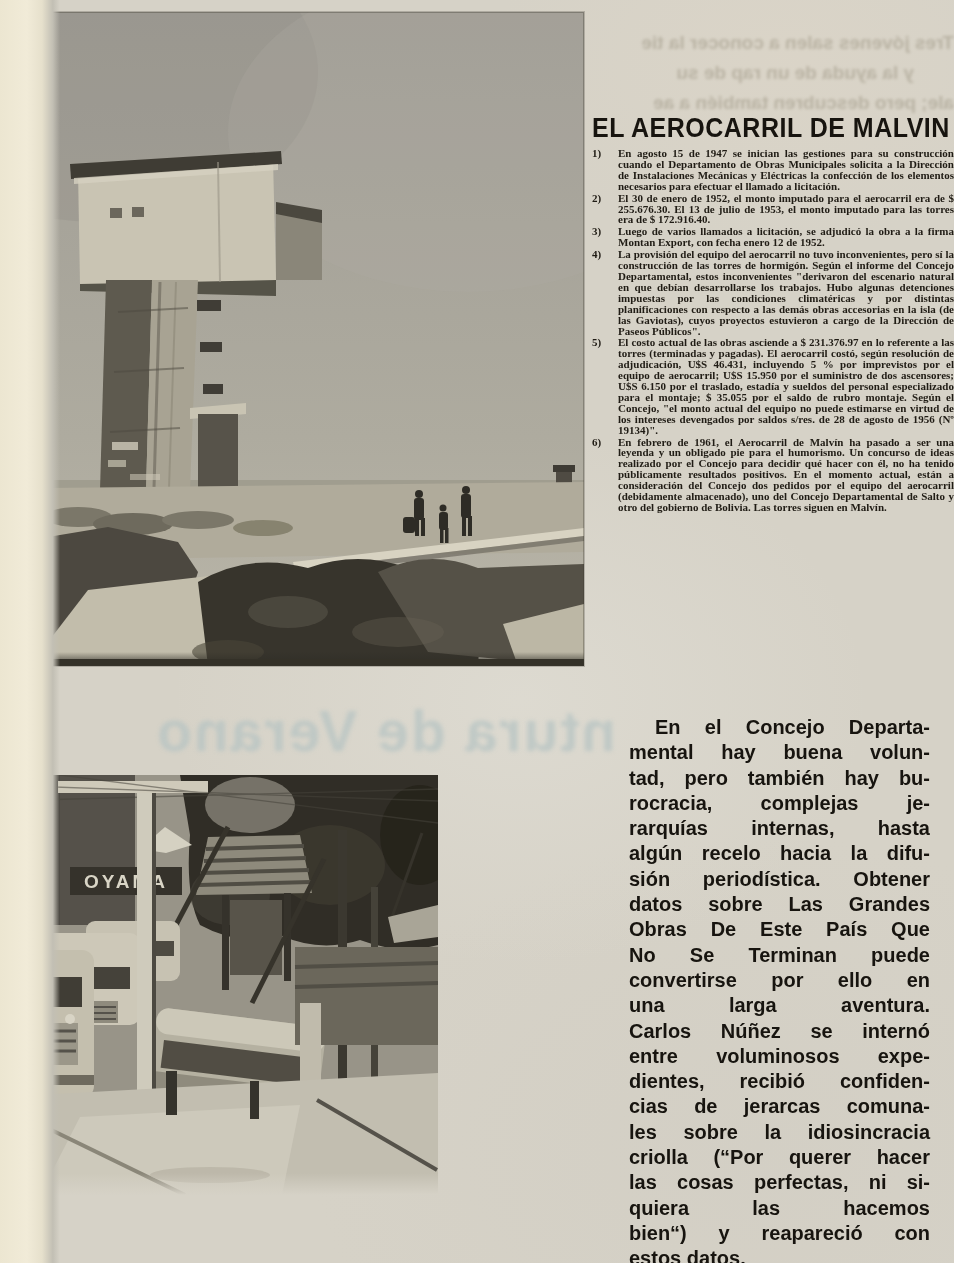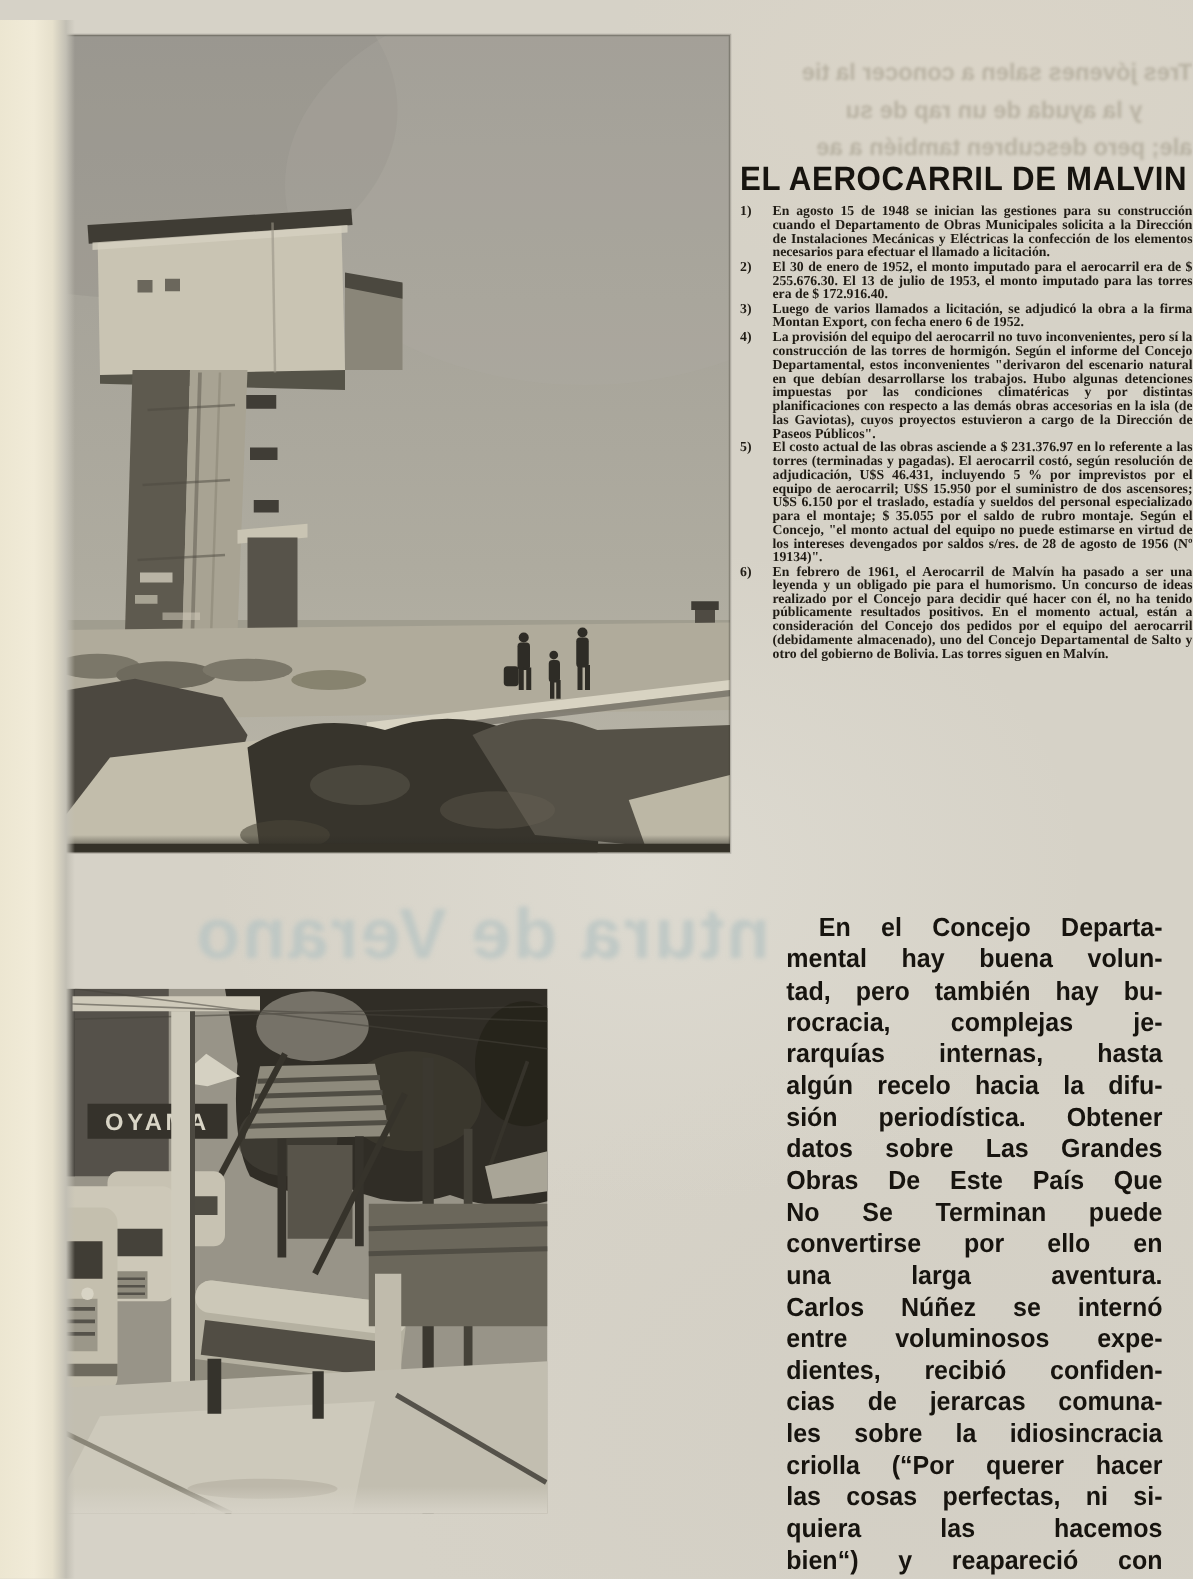--- a/index.html
+++ b/index.html
@@ -5,21 +5,21 @@
   html,body{margin:0;padding:0;}
   body{
     width:954px;height:1263px;overflow:hidden;position:relative;
     font-family:"Liberation Sans",sans-serif;
     background:
       radial-gradient(ellipse 420px 260px at 780px 60px, rgba(222,214,200,.55), rgba(222,214,200,0) 70%),
       radial-gradient(ellipse 500px 380px at 520px 700px, rgba(228,226,218,.5), rgba(228,226,218,0) 70%),
       radial-gradient(ellipse 600px 420px at 760px 1150px, rgba(209,205,195,.6), rgba(209,205,195,0) 75%),
       #d6d2c7;
   }
-  .page{position:absolute;inset:0;margin-top:16px;}
+  .page{position:absolute;inset:0;}
   
   .edge-strip{
     position:absolute;left:0;top:0;width:60px;height:1263px;
     background:linear-gradient(to right,#ece6d1 0%,#f1ebd8 45%,#e6e0cc 70%,#c2bfb4 88%,rgba(198,195,186,0) 100%);
     pointer-events:none;
   }
   
   .photo{position:absolute;box-shadow:0 0 0 1px rgba(60,56,46,.25);}
   .photo svg{display:block;}
   .photo-tower{left:48px;top:12px;width:536px;height:654px;}
@@ -197,31 +197,31 @@
       <rect x="0" y="647" width="536" height="7" fill="#343128"></rect>
       <rect x="0.5" y="0.5" width="535" height="653" fill="none" stroke="#3c382e" stroke-opacity=".35"></rect>
     </svg>
   </div>
 
   <div class="headline noselect">EL AEROCARRIL DE MALVIN</div>
 
   <ol class="article-list">
     <li class="article-item">
       <span class="num">1)</span>
-      <span class="txt">En agosto 15 de 1948 se inician las gestiones para su construcción cuando el Departamento de Obras Municipales solicita a la Dirección de Instalaciones Mecánicas y Eléctricas la confección de los elementos necesarios para efectuar el llamado a licitación.</span>
+      <span class="txt">En agosto 15 de 1947 se inician las gestiones para su construcción cuando el Departamento de Obras Municipales solicita a la Dirección de Instalaciones Mecánicas y Eléctricas la confección de los elementos necesarios para efectuar el llamado a licitación.</span>
     </li>
 
     <li class="article-item">
       <span class="num">2)</span>
       <span class="txt">El 30 de enero de 1952, el monto imputado para el aerocarril era de $ 255.676.30. El 13 de julio de 1953, el monto imputado para las torres era de $ 172.916.40.</span>
     </li>
 
     <li class="article-item">
       <span class="num">3)</span>
-      <span class="txt">Luego de varios llamados a licitación, se adjudicó la obra a la firma Montan Export, con fecha enero 6 de 1952.</span>
+      <span class="txt">Luego de varios llamados a licitación, se adjudicó la obra a la firma Montan Export, con fecha enero 12 de 1952.</span>
     </li>
 
     <li class="article-item">
       <span class="num">4)</span>
       <span class="txt">La provisión del equipo del aerocarril no tuvo inconvenientes, pero sí la construcción de las torres de hormigón. Según el informe del Concejo Departamental, estos inconvenientes "derivaron del escenario natural en que debían desarrollarse los trabajos. Hubo algunas detenciones impuestas por las condiciones climatéricas y por distintas planificaciones con respecto a las demás obras accesorias en la isla (de las Gaviotas), cuyos proyectos estuvieron a cargo de la Dirección de Paseos Públicos".</span>
     </li>
 
     <li class="article-item">
       <span class="num">5)</span>
       <span class="txt">El costo actual de las obras asciende a $ 231.376.97 en lo referente a las torres (terminadas y pagadas). El aerocarril costó, según resolución de adjudicación, U$S 46.431, incluyendo 5 % por imprevistos por el equipo de aerocarril; U$S 15.950 por el suministro de dos ascensores; U$S 6.150 por el traslado, estadía y sueldos del personal especializado para el montaje; $ 35.055 por el saldo de rubro montaje. Según el Concejo, "el monto actual del equipo no puede estimarse en virtud de los intereses devengados por saldos s/res. de 28 de agosto de 1956 (Nº 19134)".</span>

